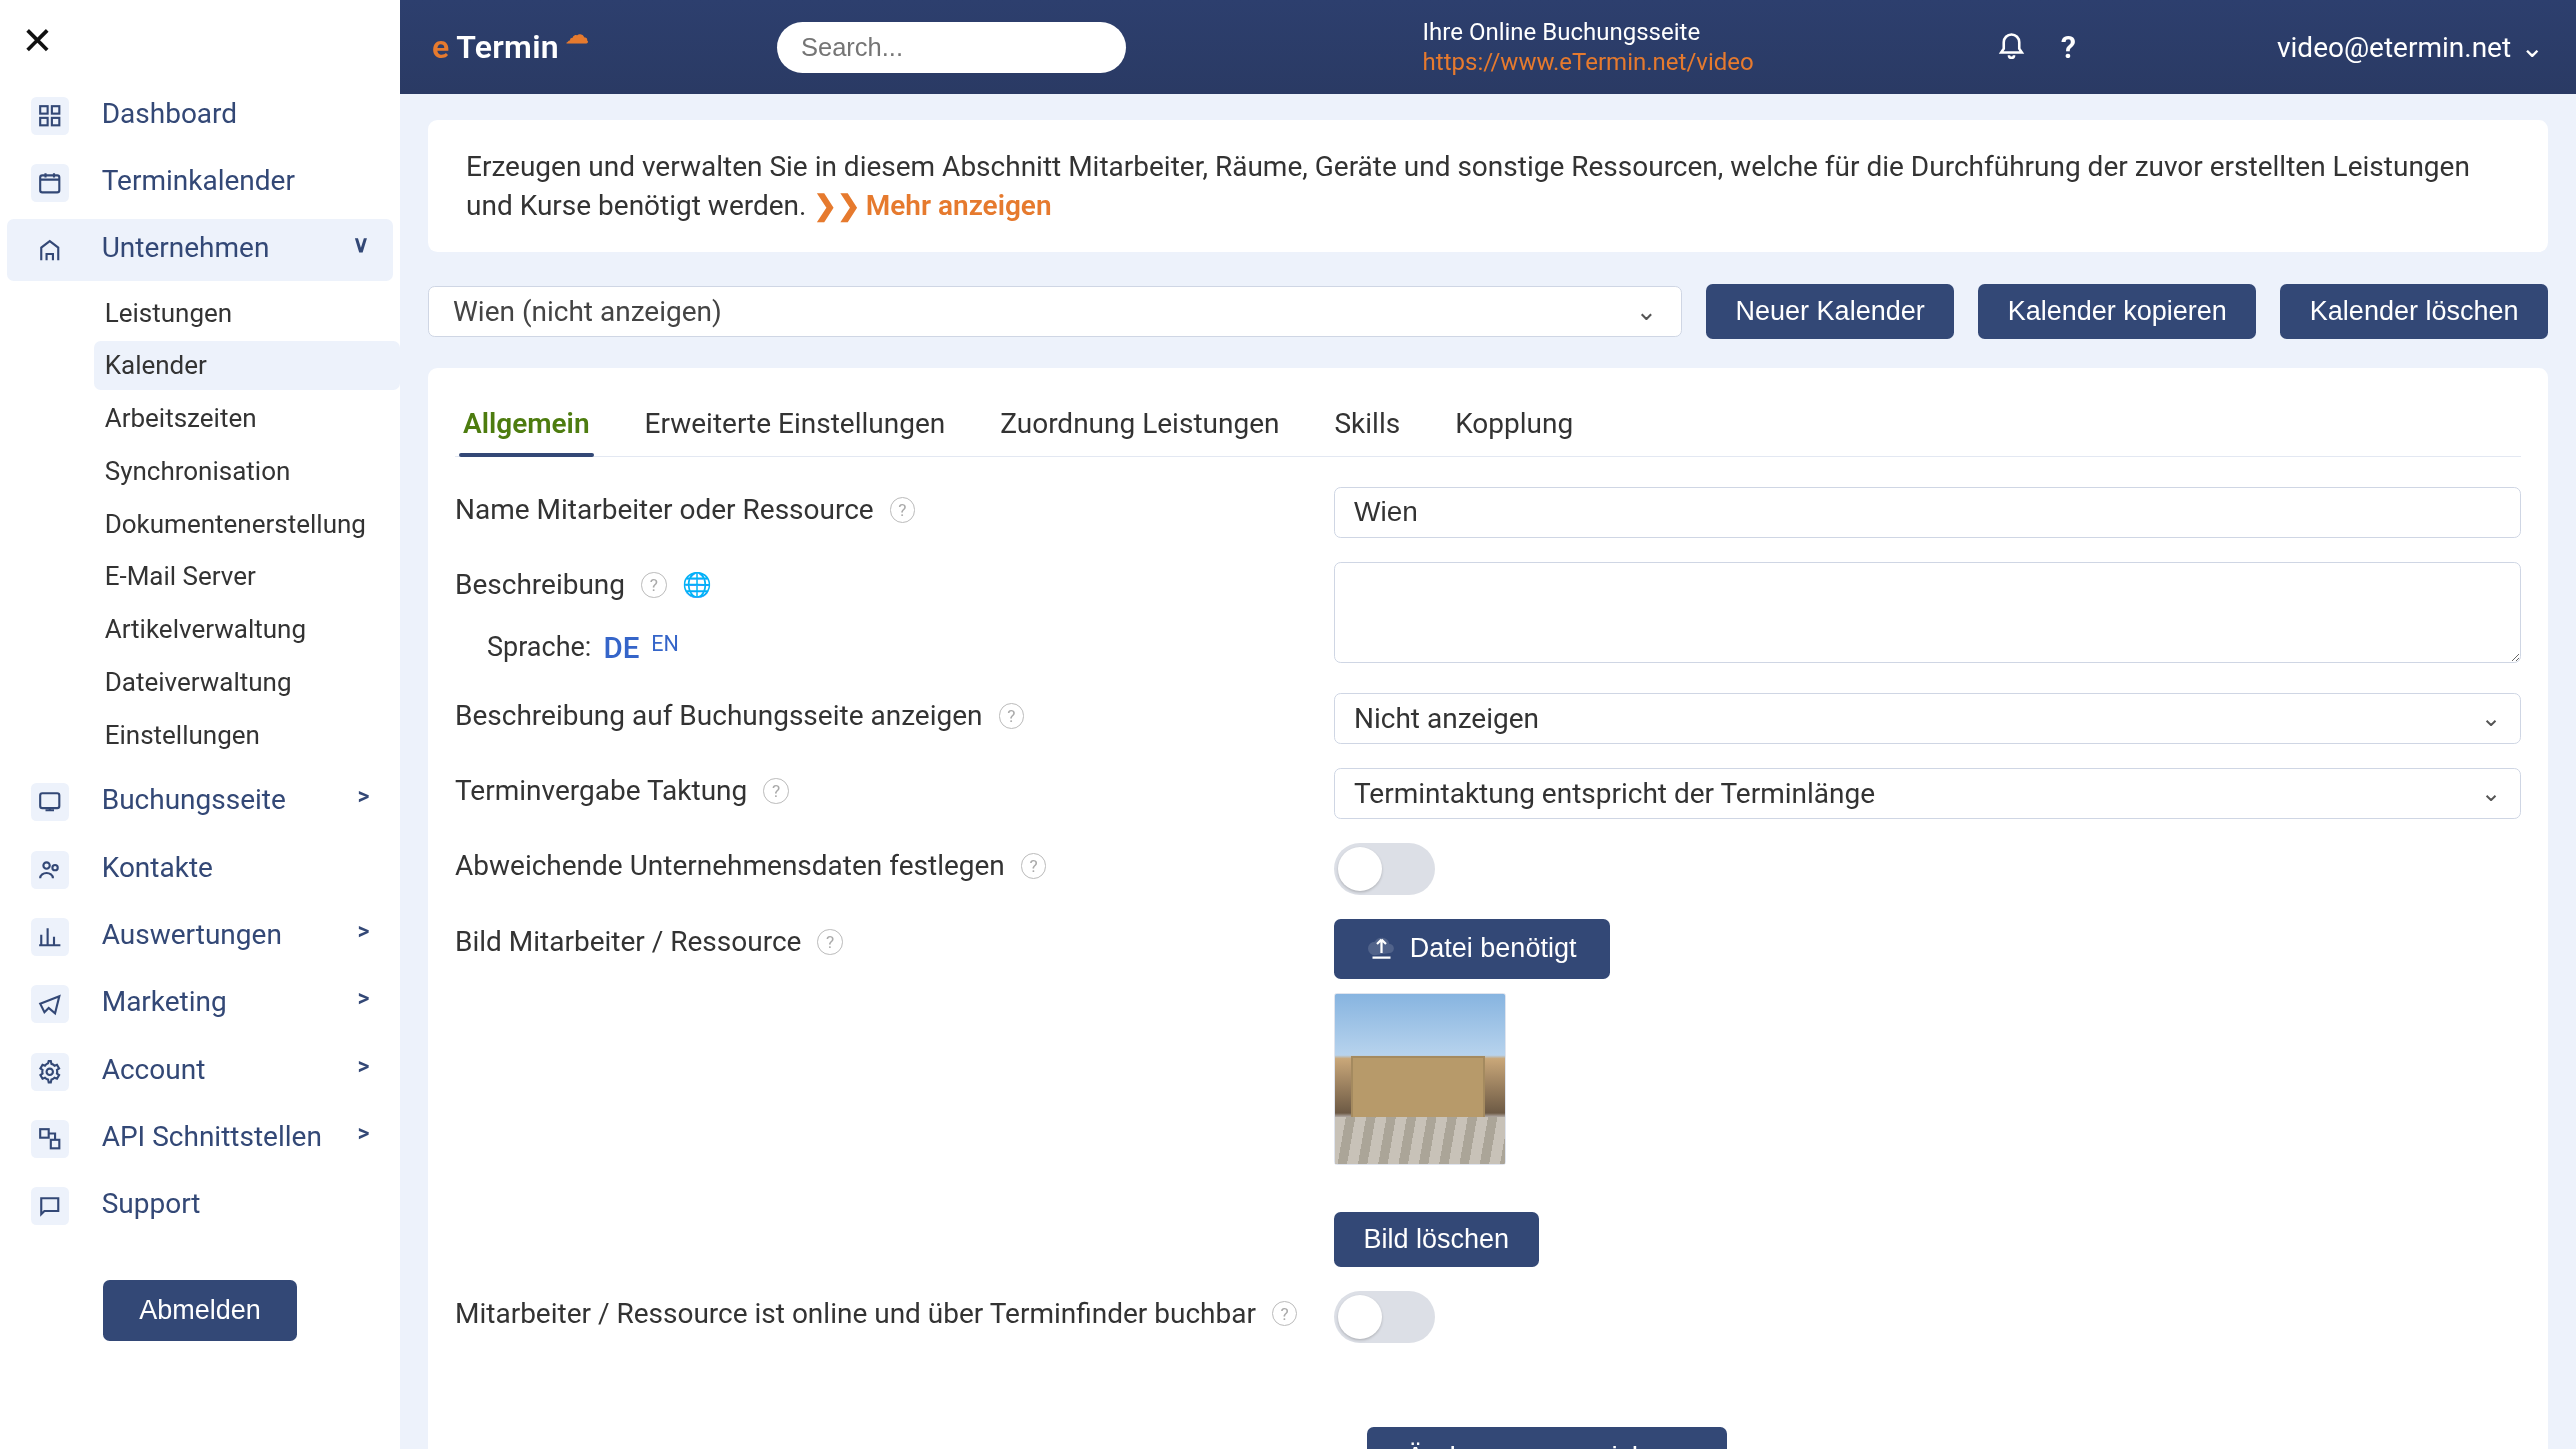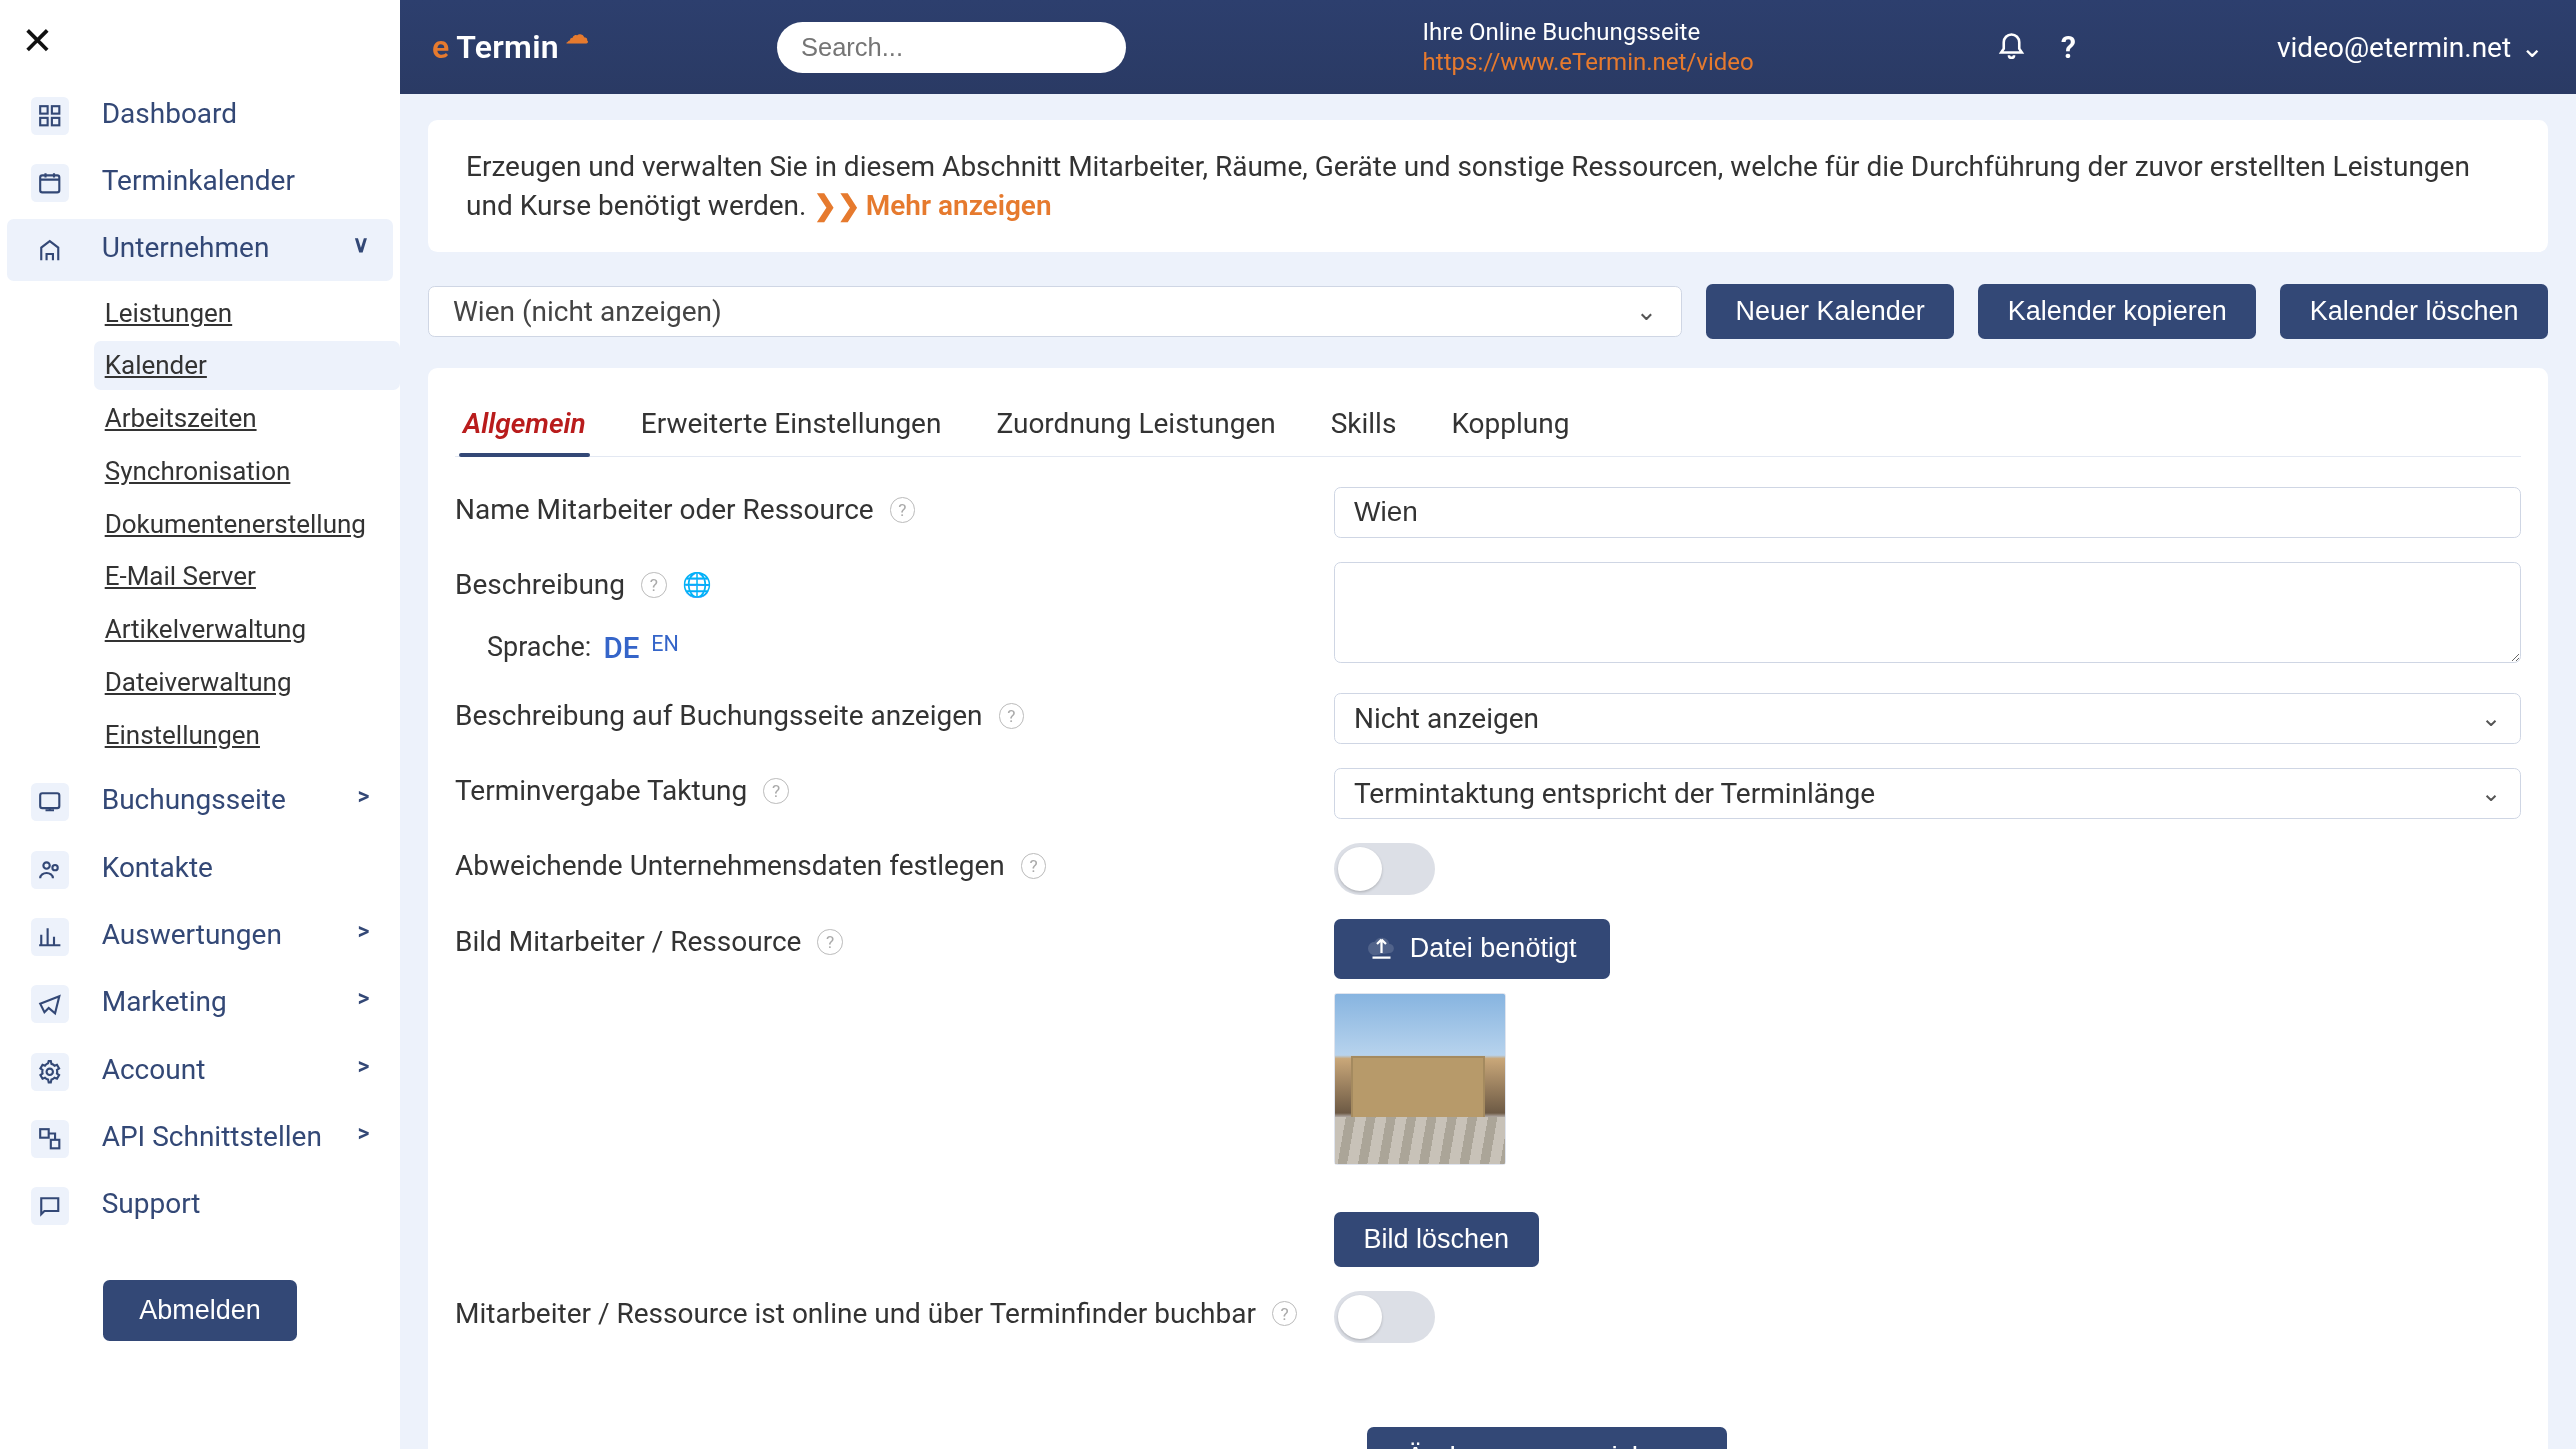--- a/index.html
+++ b/index.html
@@ -11,21 +11,21 @@
     .sidebar .close-wrap { padding-left: 21.5px; padding-bottom: 19px; }
     .close-x { font-size: 38px; font-weight: 400; color: #111; cursor: pointer; user-select:none; }
 
     .nav-item { display: flex; align-items: flex-start; gap: 33px; padding: 12px 24px; color: #334876; cursor: pointer; border-radius: 6.7px; margin: 2.7px 6.7px; font-size: 28px; }
     .nav-item.active { background: #edf2fb; }
     .nav-item .chevron { margin-left: auto; color: #334876; font-size: 23px; font-weight: 600; }
     .nav-icon { width: 38px; height: 38px; display:inline-flex; align-items:center; justify-content:center; background:#edf2fb; border-radius:5.4px; }
     .nav-icon svg { width: 25.5px; height: 25.5px; stroke:#334876; fill:none; stroke-width:2; }
 
     .subnav { padding-left: 94px; display:flex; flex-direction:column; gap: 4px; margin: 4px 0 9.4px 0; }
-    .subnav-item { color:#333; font-size:26px; padding: 9.4px 10.7px; border-radius:6.7px; cursor:pointer;text-decoration:underline; }
+    .subnav-item { color:#333; font-size:26px; padding: 9.4px 10.7px; border-radius:6.7px; cursor:pointer; }
     .subnav-item.active { background:#edf2fb; }
 
     .logout-btn { margin: 40px auto 0 auto; background:#334876; color:#fff; border:none; font-size:27px; padding: 14.8px 36px; border-radius:6.7px; cursor:pointer; }
 
     
     .main { flex:1; display:flex; flex-direction:column; }
     .topbar { background:#2c3e6b; background: linear-gradient(180deg,#2d3f6e,#2a3a64); height:94px; display:flex; align-items:center; padding:0 32px; color:#fff; gap:27px; }
     .logo { display:flex; align-items:center; gap:6.7px; font-size:32px; font-weight:600; letter-spacing:0.3px; }
     .logo .e { color:#e67a2e; }
     .logo .cloud { font-size:23px; color:#e67a2e; position:relative; top:-12px; }
@@ -43,21 +43,21 @@
     .info-card .more .chev { color:#e67a2e; margin-right:5.4px; }
 
     .action-row { display:flex; gap:24px; margin-top:32px; align-items:center; }
     .select-like { flex:1; background:#fff; border:0.7px solid #cfd6e4; border-radius:6.7px; height:51px; display:flex; align-items:center; padding:0 24px; font-size:28px; color:#444; }
     .select-like .chev { margin-left:auto; font-size:25.5px; color:#555; }
     .pill-btn { background:#334876; color:#fff; border:none; border-radius:6.7px; padding:12px 29.5px; font-size:27px; cursor:pointer; }
 
     .panel { background:#fff; border-radius:9.4px; margin-top:29.5px; padding: 20px 27px 40px 27px; }
     .tabs { display:flex; gap:47px; border-bottom:1.3px solid #e3e8f2; padding: 12px 4px 0 4px; }
     .tab { padding: 6.7px 4px 16px 4px; font-size:28px; color:#333; cursor:pointer; position:relative; }
-    .tab.active { color:#b91c1c; font-weight:600;font-style:italic; }
+    .tab.active { color:#4d7c0f; font-weight:600; }
     .tab.active::after { content:""; position:absolute; left:0; right:0; bottom:-1.3px; height:4px; background:#334876; border-radius:2px; }
 
     .form { display:flex; flex-direction:column; gap:24px; padding-top:29.5px; }
     .row { display:flex; align-items:flex-start; }
     .row .label { width: 879px; font-size:28px; color:#333; display:flex; align-items:center; gap:16px; padding-top:6.7px; flex-wrap:wrap; }
     .row .label .help { width:25.5px; height:25.5px; border:1.3px solid #bbb; border-radius:50%; display:inline-flex; align-items:center; justify-content:center; font-size:17.4px; color:#aaa; }
     .row .label .globe { color:#aaa; font-size:24px; }
     .row .field { flex:1; }
     .text-input { width:100%; background:#fff; border:0.7px solid #cfd6e4; border-radius:6.7px; height:51px; padding:0 19px; font-size:28px; color:#333; }
     .textarea { width:100%; background:#fff; border:0.7px solid #cfd6e4; border-radius:6.7px; height:101px; padding:12px 19px; font-size:27px; resize:both; }

